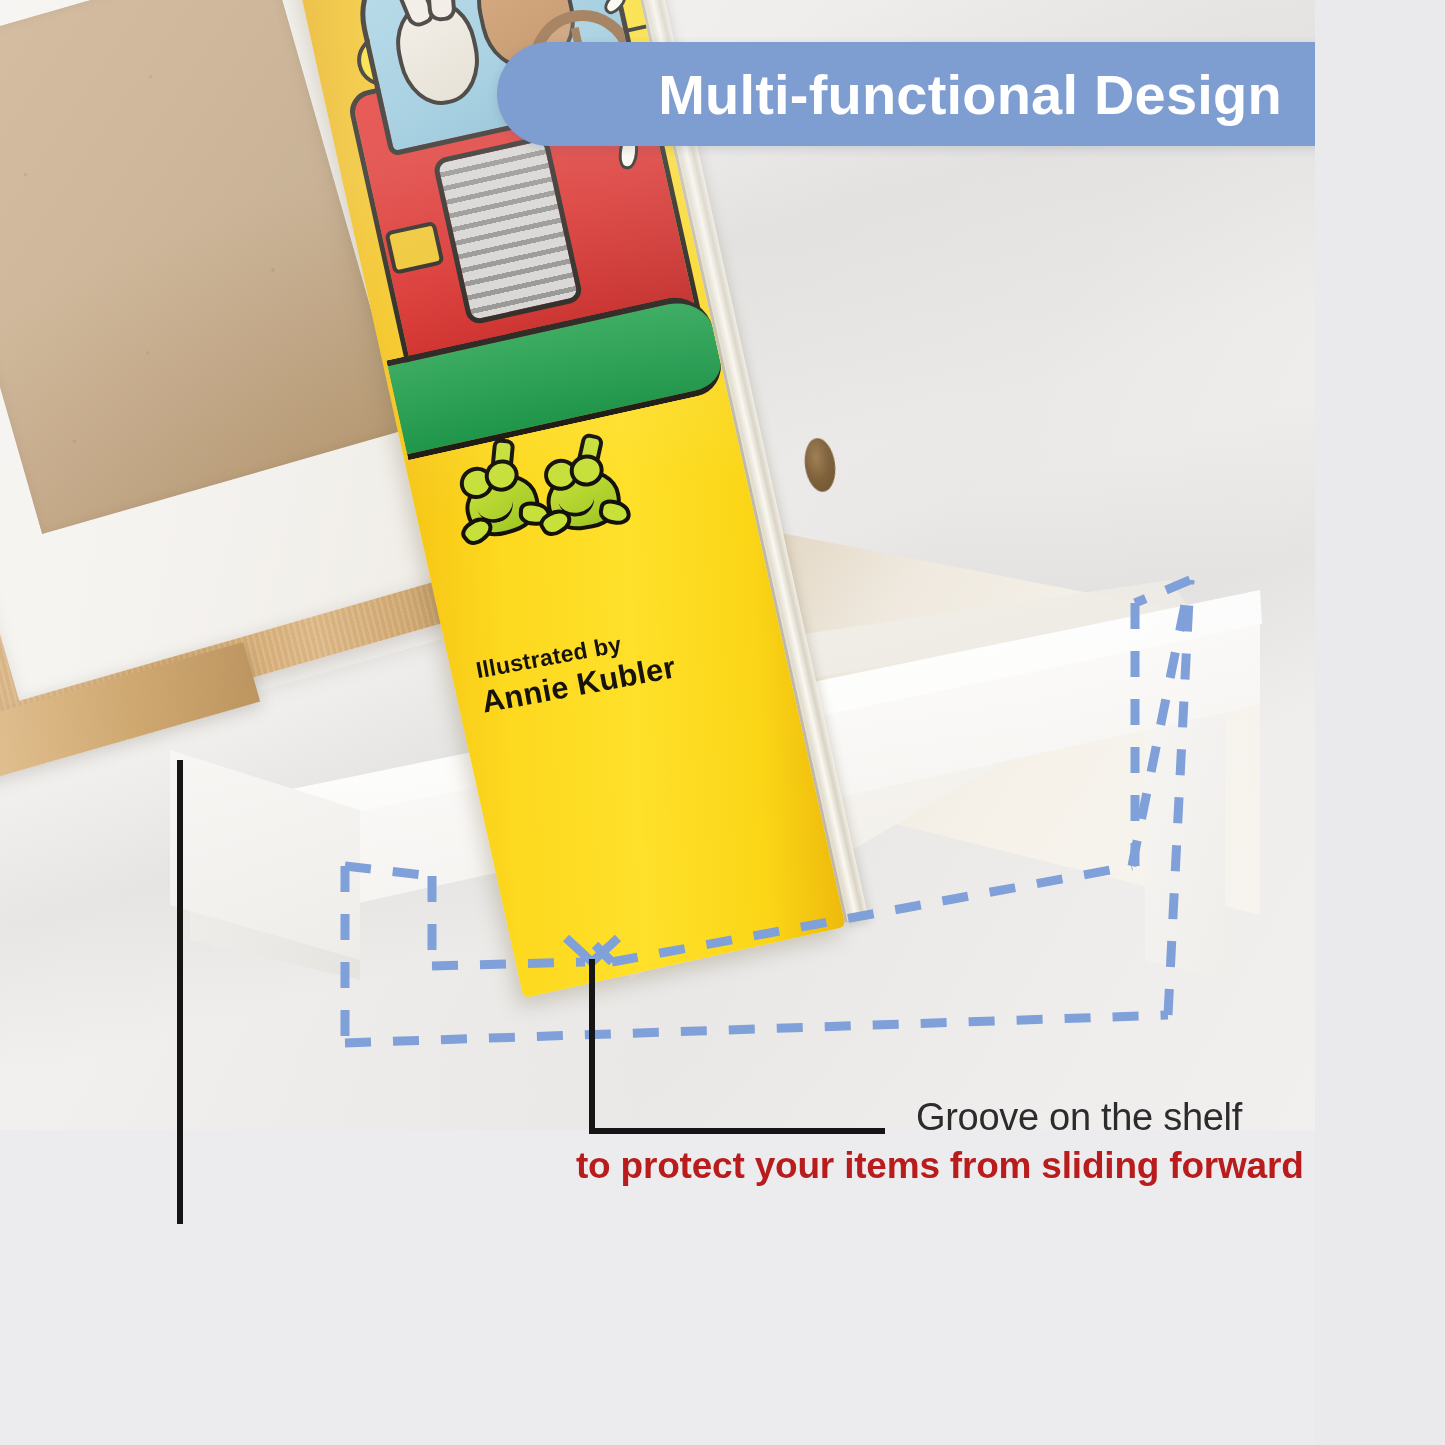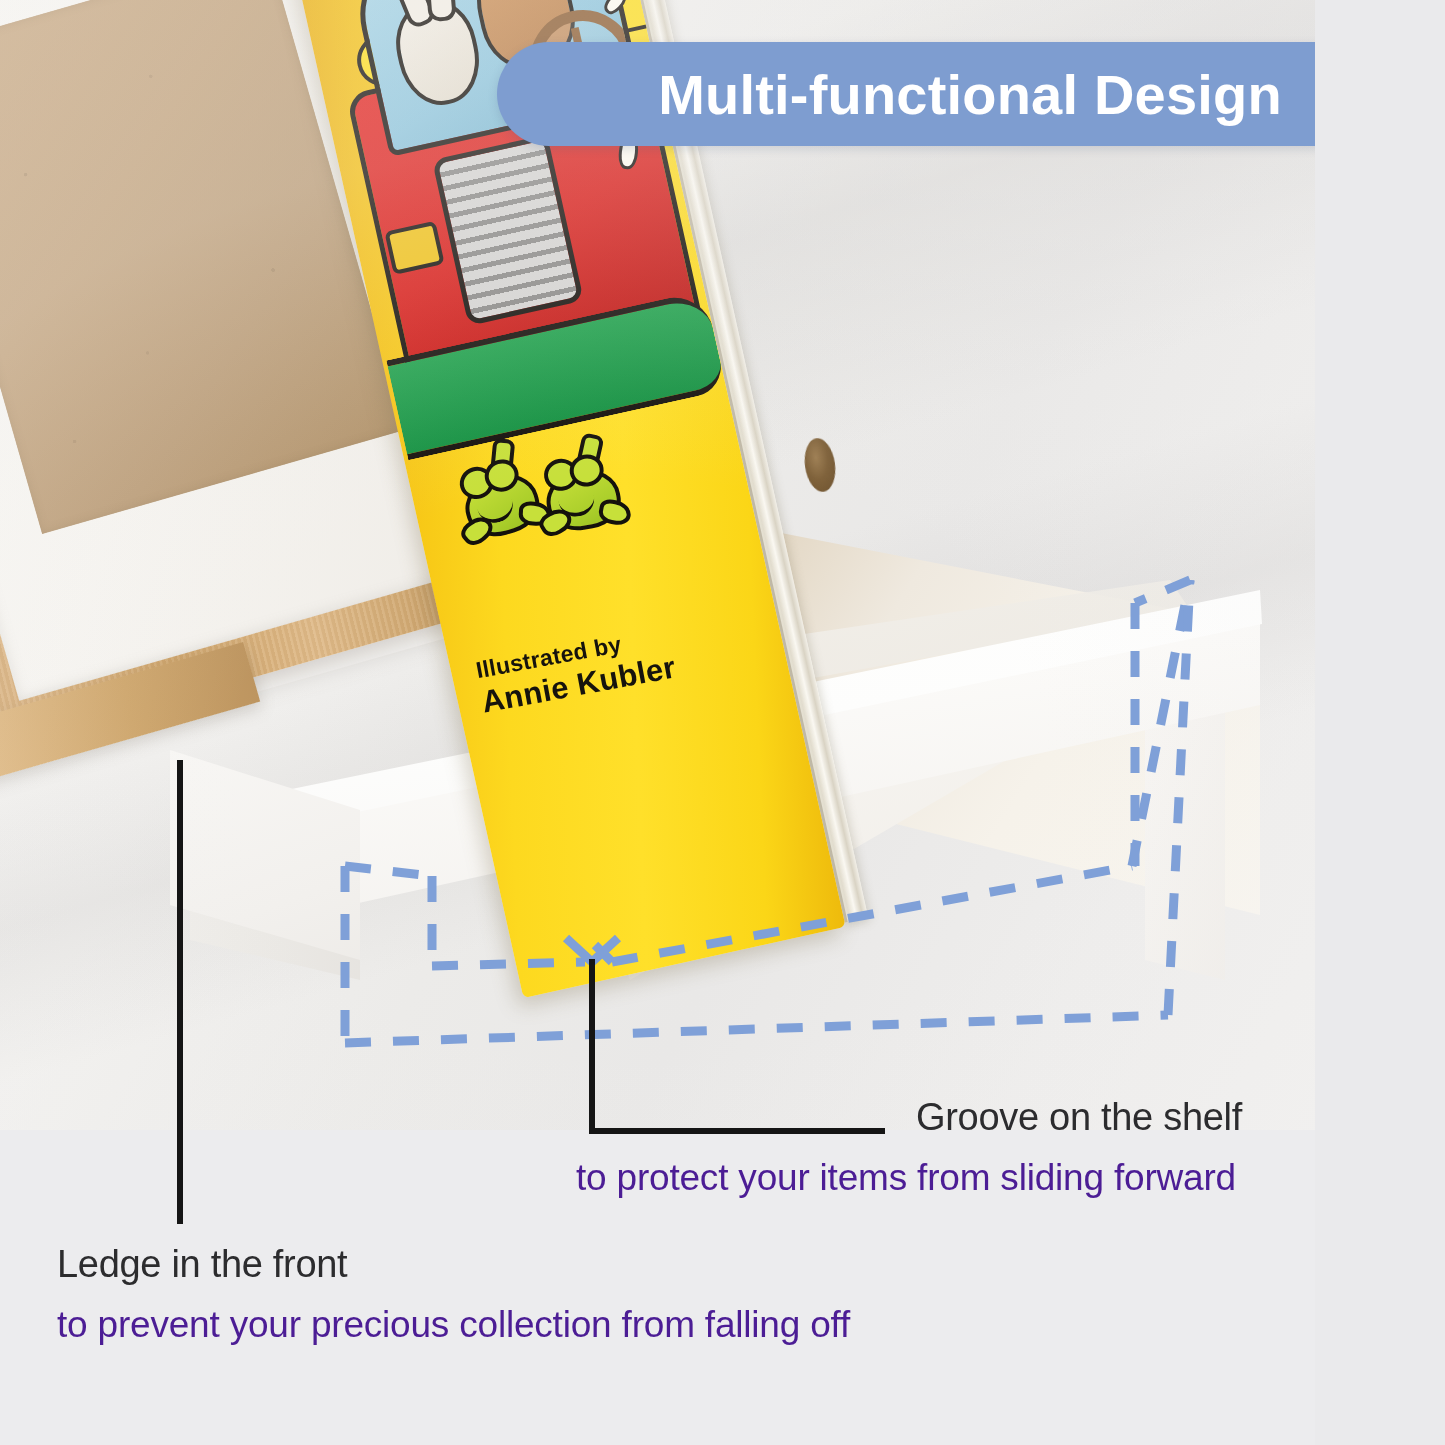--- a/index.html
+++ b/index.html
@@ -274,21 +274,21 @@
   }
   .banner-text{
     color:#ffffff;font-size:56px;font-weight:700;letter-spacing:.2px;
     font-family:"Liberation Sans", sans-serif;white-space:nowrap;
     padding-right:14px;
   }
 
   
   .callout{position:absolute;font-family:"Liberation Sans", sans-serif;color:#2c2c2e;}
   .callout .head{font-size:38px;font-weight:400;letter-spacing:-.3px;line-height:1.05;white-space:nowrap;}
-  .callout .sub{font-size:37px;font-weight:400;letter-spacing:-.2px;line-height:1.1;white-space:nowrap;margin-top:20px;color:#4c1d95;}
+  .callout .sub{font-size:37px;font-weight:700;letter-spacing:-.2px;line-height:1.1;white-space:nowrap;margin-top:8px;color:#b91c1c;}
 
   .callout-groove{left:916px;top:1098px;text-align:left;}
   .callout-groove .sub{margin-left:-340px;}
   .callout-ledge{left:57px;top:1245px;}
 </style>
 </head>
 <body>
 
 <div id="stage">
 
@@ -395,18 +395,14 @@
 
   <div class="banner">
     <span class="banner-text">Multi-functional Design</span>
   </div>
 
   <div class="callout callout-groove">
     <div class="head">Groove on the shelf</div>
     <div class="sub">to protect your items from sliding forward</div>
   </div>
 
-  <div class="callout callout-ledge">
-    <div class="head">Ledge in the front</div>
-    <div class="sub">to prevent your precious collection from falling off</div>
-  </div>
 
 </div>
 
 </body></html>

